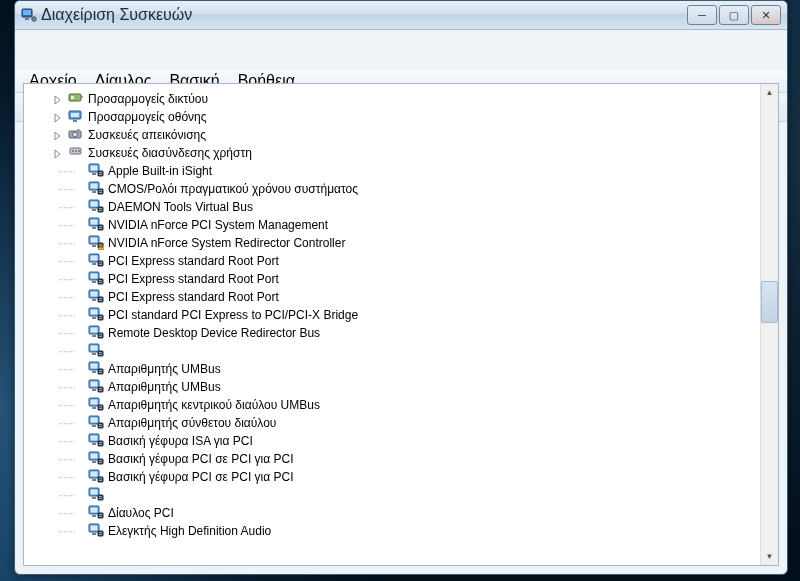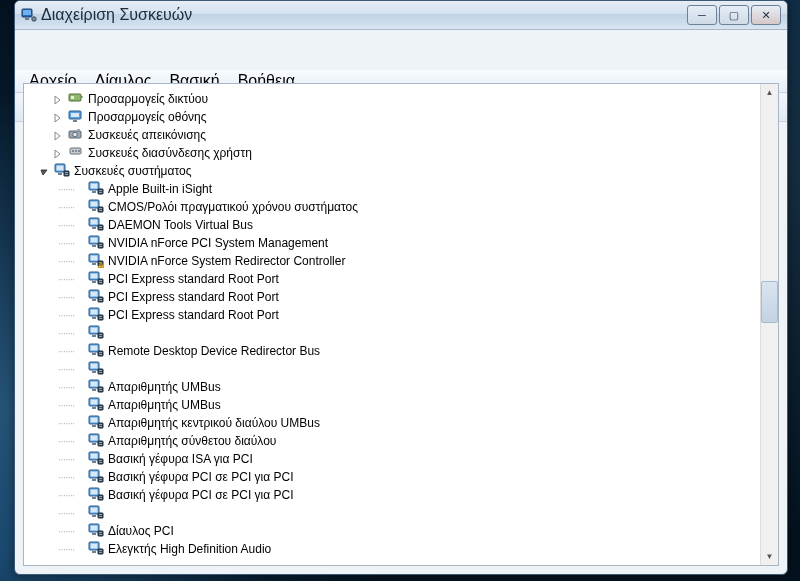--- a/index.html
+++ b/index.html
@@ -364,39 +364,20 @@
             <svg width="16" height="16" viewBox="0 0 16 16">
               <rect x="2" y="4" width="11" height="6" rx="1" fill="#c7ccd2" stroke="#6a737c"></rect>
               <circle cx="5" cy="7" r="1" fill="#6a737c"></circle>
               <circle cx="8" cy="7" r="1" fill="#6a737c"></circle>
               <circle cx="11" cy="7" r="1" fill="#6a737c"></circle>
             </svg>
           </span>
           <span class="label">Συσκευές διασύνδεσης χρήστη</span>
         </div>
         <div class="row">
-          <span class="indent" style="width:14px"></span>
-          <span class="expander">
-            <svg width="10" height="10" viewBox="0 0 10 10">
-              <path d="M2 3 L8 3 L4 8 Z" fill="#595959" stroke="#3c3c3c"></path>
-            </svg>
-          </span>
-          <span class="node-icon">
-            <svg width="16" height="16" viewBox="0 0 16 16">
-              <rect x="1" y="2" width="10" height="8" rx="1" fill="#5aa1df" stroke="#2c5b8c"></rect>
-              <rect x="2.5" y="3.5" width="7" height="5" fill="#d8e8f6"></rect>
-              <rect x="4" y="11" width="4" height="2" fill="#70808f"></rect>
-              <rect x="10" y="9" width="5" height="5" rx="0.5" fill="#3a4c5e" stroke="#1e2a36"></rect>
-              <rect x="11" y="10" width="3" height="1" fill="#8fa0b1"></rect>
-              <rect x="11" y="12" width="3" height="1" fill="#8fa0b1"></rect>
-            </svg>
-          </span>
-          <span class="label">Συσκευές συστήματος</span>
-        </div>
-        <div class="row">
           <span class="indent" style="width:34px"></span>
           <span style="width:28px;display:inline-block;"><span class="conn-dot" style="letter-spacing:-1px;font-size:10px;line-height:10px;">·······</span></span>
           <span class="node-icon">
             <svg width="16" height="16" viewBox="0 0 16 16">
               <rect x="1" y="2" width="10" height="8" rx="1" fill="#5aa1df" stroke="#2c5b8c"></rect>
               <rect x="2.5" y="3.5" width="7" height="5" fill="#d8e8f6"></rect>
               <rect x="4" y="11" width="4" height="2" fill="#70808f"></rect>
               <rect x="10" y="9" width="5" height="5" rx="0.5" fill="#3a4c5e" stroke="#1e2a36"></rect>
               <rect x="11" y="10" width="3" height="1" fill="#8fa0b1"></rect>
               <rect x="11" y="12" width="3" height="1" fill="#8fa0b1"></rect>
@@ -518,20 +499,21 @@
           <span class="node-icon">
             <svg width="16" height="16" viewBox="0 0 16 16">
               <rect x="1" y="2" width="10" height="8" rx="1" fill="#5aa1df" stroke="#2c5b8c"></rect>
               <rect x="2.5" y="3.5" width="7" height="5" fill="#d8e8f6"></rect>
               <rect x="4" y="11" width="4" height="2" fill="#70808f"></rect>
               <rect x="10" y="9" width="5" height="5" rx="0.5" fill="#3a4c5e" stroke="#1e2a36"></rect>
               <rect x="11" y="10" width="3" height="1" fill="#8fa0b1"></rect>
               <rect x="11" y="12" width="3" height="1" fill="#8fa0b1"></rect>
             </svg>
           </span>
+          <span class="label">PCI standard PCI Express to PCI/PCI-X Bridge</span>
         </div>
         <div class="row">
           <span class="indent" style="width:34px"></span>
           <span style="width:28px;display:inline-block;"><span class="conn-dot" style="letter-spacing:-1px;font-size:10px;line-height:10px;">·······</span></span>
           <span class="node-icon">
             <svg width="16" height="16" viewBox="0 0 16 16">
               <rect x="1" y="2" width="10" height="8" rx="1" fill="#5aa1df" stroke="#2c5b8c"></rect>
               <rect x="2.5" y="3.5" width="7" height="5" fill="#d8e8f6"></rect>
               <rect x="4" y="11" width="4" height="2" fill="#70808f"></rect>
               <rect x="10" y="9" width="5" height="5" rx="0.5" fill="#3a4c5e" stroke="#1e2a36"></rect>

